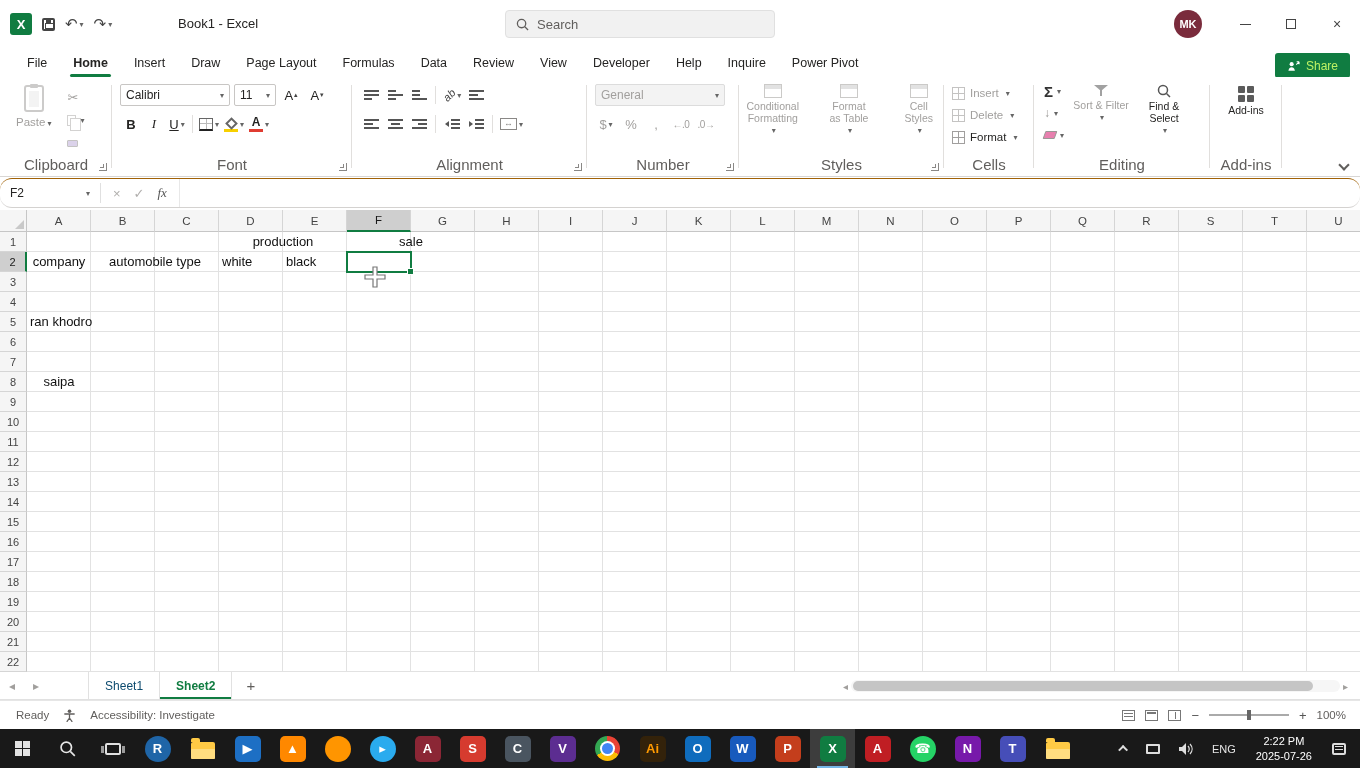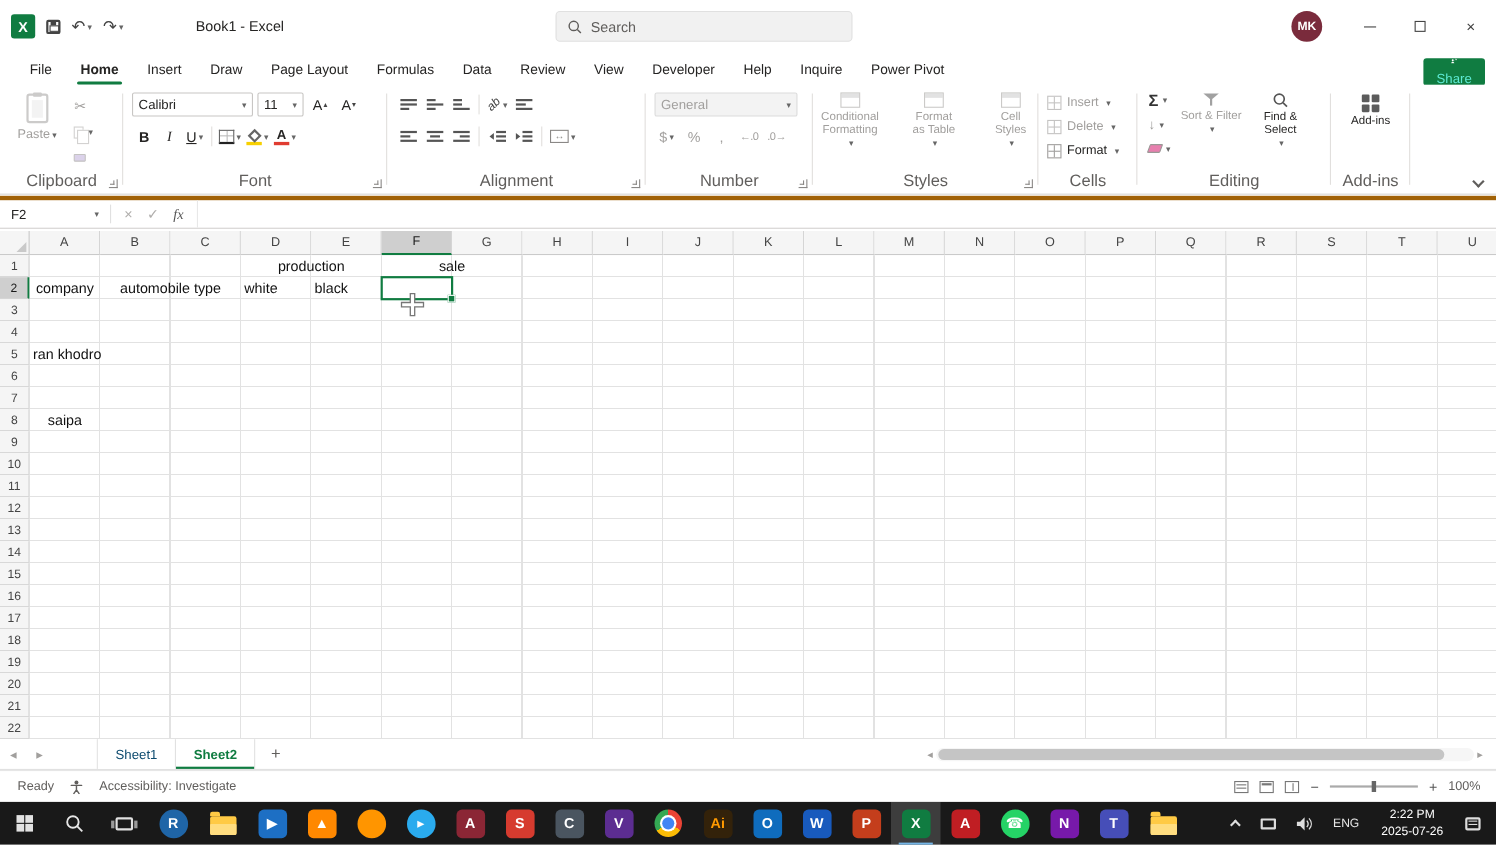--- a/index.html
+++ b/index.html
@@ -21,21 +21,21 @@
 .avatar{width:28px;height:28px;border-radius:50%;background:#7a2b3c;color:#fff;font-size:11px;font-weight:bold;display:flex;align-items:center;justify-content:center;margin-right:20px;}
 .win-btn{width:46px;height:48px;display:flex;align-items:center;justify-content:center;color:#444;font-size:14px;}
 .min-glyph{display:block;width:11px;height:1px;background:#444;}
 .max-glyph{display:block;width:10px;height:10px;border:1px solid #444;}
 
 
 .tabrow{position:absolute;left:0;top:48px;width:100%;height:29px;background:#fff;display:flex;align-items:stretch;padding-left:14px;}
 .rtab{display:flex;align-items:center;padding:0 13px;font-size:12.5px;color:#252423;position:relative;white-space:nowrap;}
 .rtab.active{font-weight:bold;}
 .rtab.active::after{content:"";position:absolute;left:10px;right:10px;bottom:0;height:3px;background:#107C41;border-radius:2px;}
-.share-btn{position:absolute;right:10px;top:53px;height:25px;background:#107C41;color:#5eead4;border-radius:3px;display:flex;align-items:center;gap:6px;padding:0 12px;font-size:12px;flex-direction:column;}
+.share-btn{position:absolute;right:10px;top:53px;height:25px;background:#107C41;color:#bef264;border-radius:3px;display:flex;align-items:center;gap:6px;padding:0 12px;font-size:12px;}
 
 
 .ribbon{position:absolute;left:0;top:77px;width:100%;height:100px;background:#fff;border-bottom:1px solid #d8d6d4;display:flex;}
 .rgroup{position:relative;height:100%;flex:0 0 auto;}
 .rgroup::after{content:"";position:absolute;right:0;top:8px;bottom:8px;width:1px;background:#e1dfdd;}
 .glabel{position:absolute;bottom:3px;left:0;right:0;text-align:center;font-size:15px;color:#605e5c;}
 .launcher{position:absolute;right:5px;bottom:5px;width:8px;height:8px;border-right:1px solid #8a8886;border-bottom:1px solid #8a8886;}
 .launcher::before{content:"";position:absolute;right:2px;bottom:2px;width:3px;height:3px;border-right:1px solid #8a8886;border-bottom:1px solid #8a8886;}
 .dis{color:#a19f9d !important;}
 .dis .ic{opacity:.5;}
@@ -101,21 +101,21 @@
 .mini-ic{width:13px;height:13px;border:1px solid #8a8886;display:inline-block;background:linear-gradient(#8a8886,#8a8886) 50% 0/1px 100% no-repeat,linear-gradient(#8a8886,#8a8886) 0 50%/100% 1px no-repeat;opacity:.8;}
 
 .ed-body{display:flex;gap:2px;padding:4px 2px 0 6px;}
 .ed-left{display:flex;flex-direction:column;gap:2px;}
 .sigma{font-size:15px;font-weight:bold;color:#333;}
 .eraser-ic{width:12px;height:8px;background:#e77fae;border:1px solid #9a9896;transform:skewX(-20deg);border-radius:1px;display:inline-block;}
 .fill-dn{font-size:12px;color:#9a9896;font-weight:bold;}
 .collapse-chevron{position:absolute;right:12px;bottom:7px;width:8px;height:8px;border-left:2px solid #605e5c;border-bottom:2px solid #605e5c;transform:rotate(-45deg);}
 
 
-.formulabar{position:absolute;left:0;top:178px;width:100%;height:30px;background:#fff;border-bottom:1px solid #d4d2d0;border-top:4px solid #a16207;display:flex;align-items:stretch;}
+.formulabar{position:absolute;left:0;top:178px;width:100%;height:30px;background:#fff;border-bottom:1px solid #d4d2d0;border-top:1px solid #a16207;display:flex;align-items:stretch;border-radius:12px;}
 .namebox{width:100px;display:flex;align-items:center;justify-content:space-between;padding:0 10px;font-size:12px;color:#252423;}
 .nb-sep{width:1px;background:#e0e0e0;margin:4px 0;}
 .fx-btns{display:flex;align-items:center;gap:13px;padding:0 12px;font-size:13px;color:#b0aeac;}
 .fx{font-style:italic;font-family:"Liberation Serif",serif;color:#555;font-size:13px;}
 .formula-input{flex:1;border-left:1px solid #e8e8e8;color:#252423;padding:0 6px;display:flex;align-items:center;}
 
 
 .grid{position:absolute;left:0;top:210px;width:100%;height:462px;background:#fff;overflow:hidden;}
 .corner{position:absolute;left:0;top:0;width:27px;height:22px;background:#f5f5f5;border-right:1px solid #c6c6c6;border-bottom:1px solid #c6c6c6;}
 .corner::after{content:"";position:absolute;right:2px;bottom:2px;border-left:9px solid transparent;border-bottom:9px solid #c9c9c9;}

